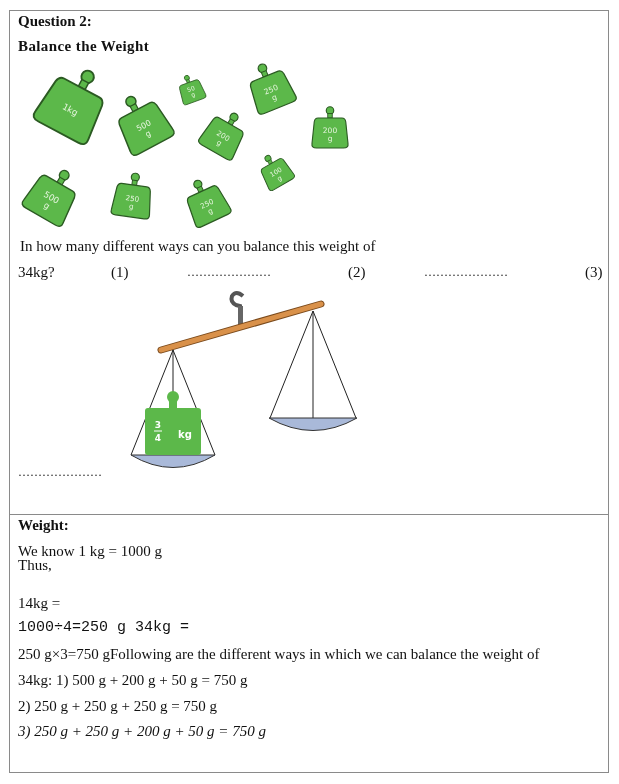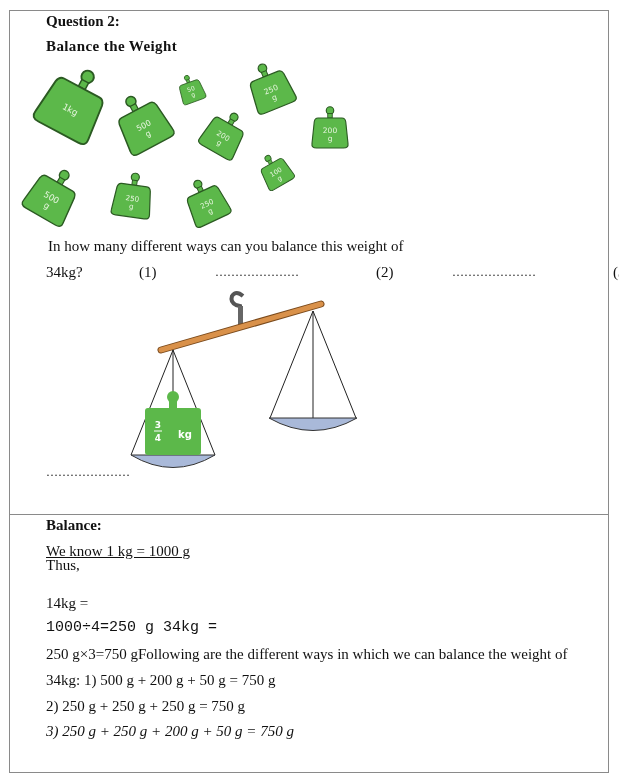--- a/index.html
+++ b/index.html
@@ -1,21 +1,21 @@
 <!DOCTYPE html>
 <html><head>
 <meta charset="utf-8">
 <style>
   html, body { margin:0; padding:0; background:#fff; }
   body { width:619px; height:784px; position:relative; overflow:hidden;
          font-family:"Liberation Serif", serif; color:#111; }
   .box { position:absolute; left:9px; width:600px; border:1px solid #8a8a8a; box-sizing:border-box; }
   #qbox { top:10px; height:505px; }
   #abox { top:514px; height:259px; }
-  .t { position:absolute; font-size:15px; white-space:nowrap; line-height:18px;margin-left:28px; }
+  .t { position:absolute; font-size:15px; white-space:nowrap; line-height:18px; }
   .b { font-weight:bold; }
   .title2 { letter-spacing:0.4px; }
   svg { position:absolute; left:0; top:0; }
 </style>
 </head>
 <body>
 
 <div id="qbox" class="box"></div>
 <div id="abox" class="box"></div>
 
@@ -114,21 +114,21 @@
     <text x="178" y="438" font-size="10" font-weight="bold" fill="#fff" font-family="DejaVu Sans, sans-serif">kg</text>
   </g>
 
   <line x1="313" y1="311" x2="270" y2="418" stroke="#222" stroke-width="1"></line>
   <line x1="313" y1="311" x2="356" y2="418" stroke="#222" stroke-width="1"></line>
   <line x1="313" y1="311" x2="313" y2="418" stroke="#222" stroke-width="1"></line>
 
   <path d="M269,418 L357,418 Q313,443 269,418 Z" fill="#a9b9d9" stroke="#333" stroke-width="1"></path>
 </svg>
 
-<div class="t b" style="left:18px;top:516px;">Balance:</div>
-<div class="t" style="left:18px;top:542px;text-decoration:underline;">We know 1 kg = 1000 g</div>
+<div class="t b" style="left:18px;top:516px;">Weight:</div>
+<div class="t" style="left:18px;top:542px;">We know 1 kg = 1000 g</div>
 <div class="t" style="left:18px;top:556px;">Thus,</div>
 <div class="t" style="left:18px;top:594px;">14kg =</div>
 <div class="t" style="left:18px;top:619px;font-family:Liberation Mono, monospace;">1000÷4=250 g 34kg =</div>
 <div class="t" style="left:18px;top:645px;text-align:center;">250 g×3=750 gFollowing are the different ways in which we can balance the weight of</div>
 <div class="t" style="left:18px;top:671px;">34kg: 1) 500 g + 200 g + 50 g = 750 g</div>
 <div class="t" style="left:18px;top:697px;text-align:right;">2) 250 g + 250 g + 250 g = 750 g</div>
 <div class="t" style="left:18px;top:722px;font-style:italic;">3) 250 g + 250 g + 200 g + 50 g = 750 g</div>
 
 </body></html>

